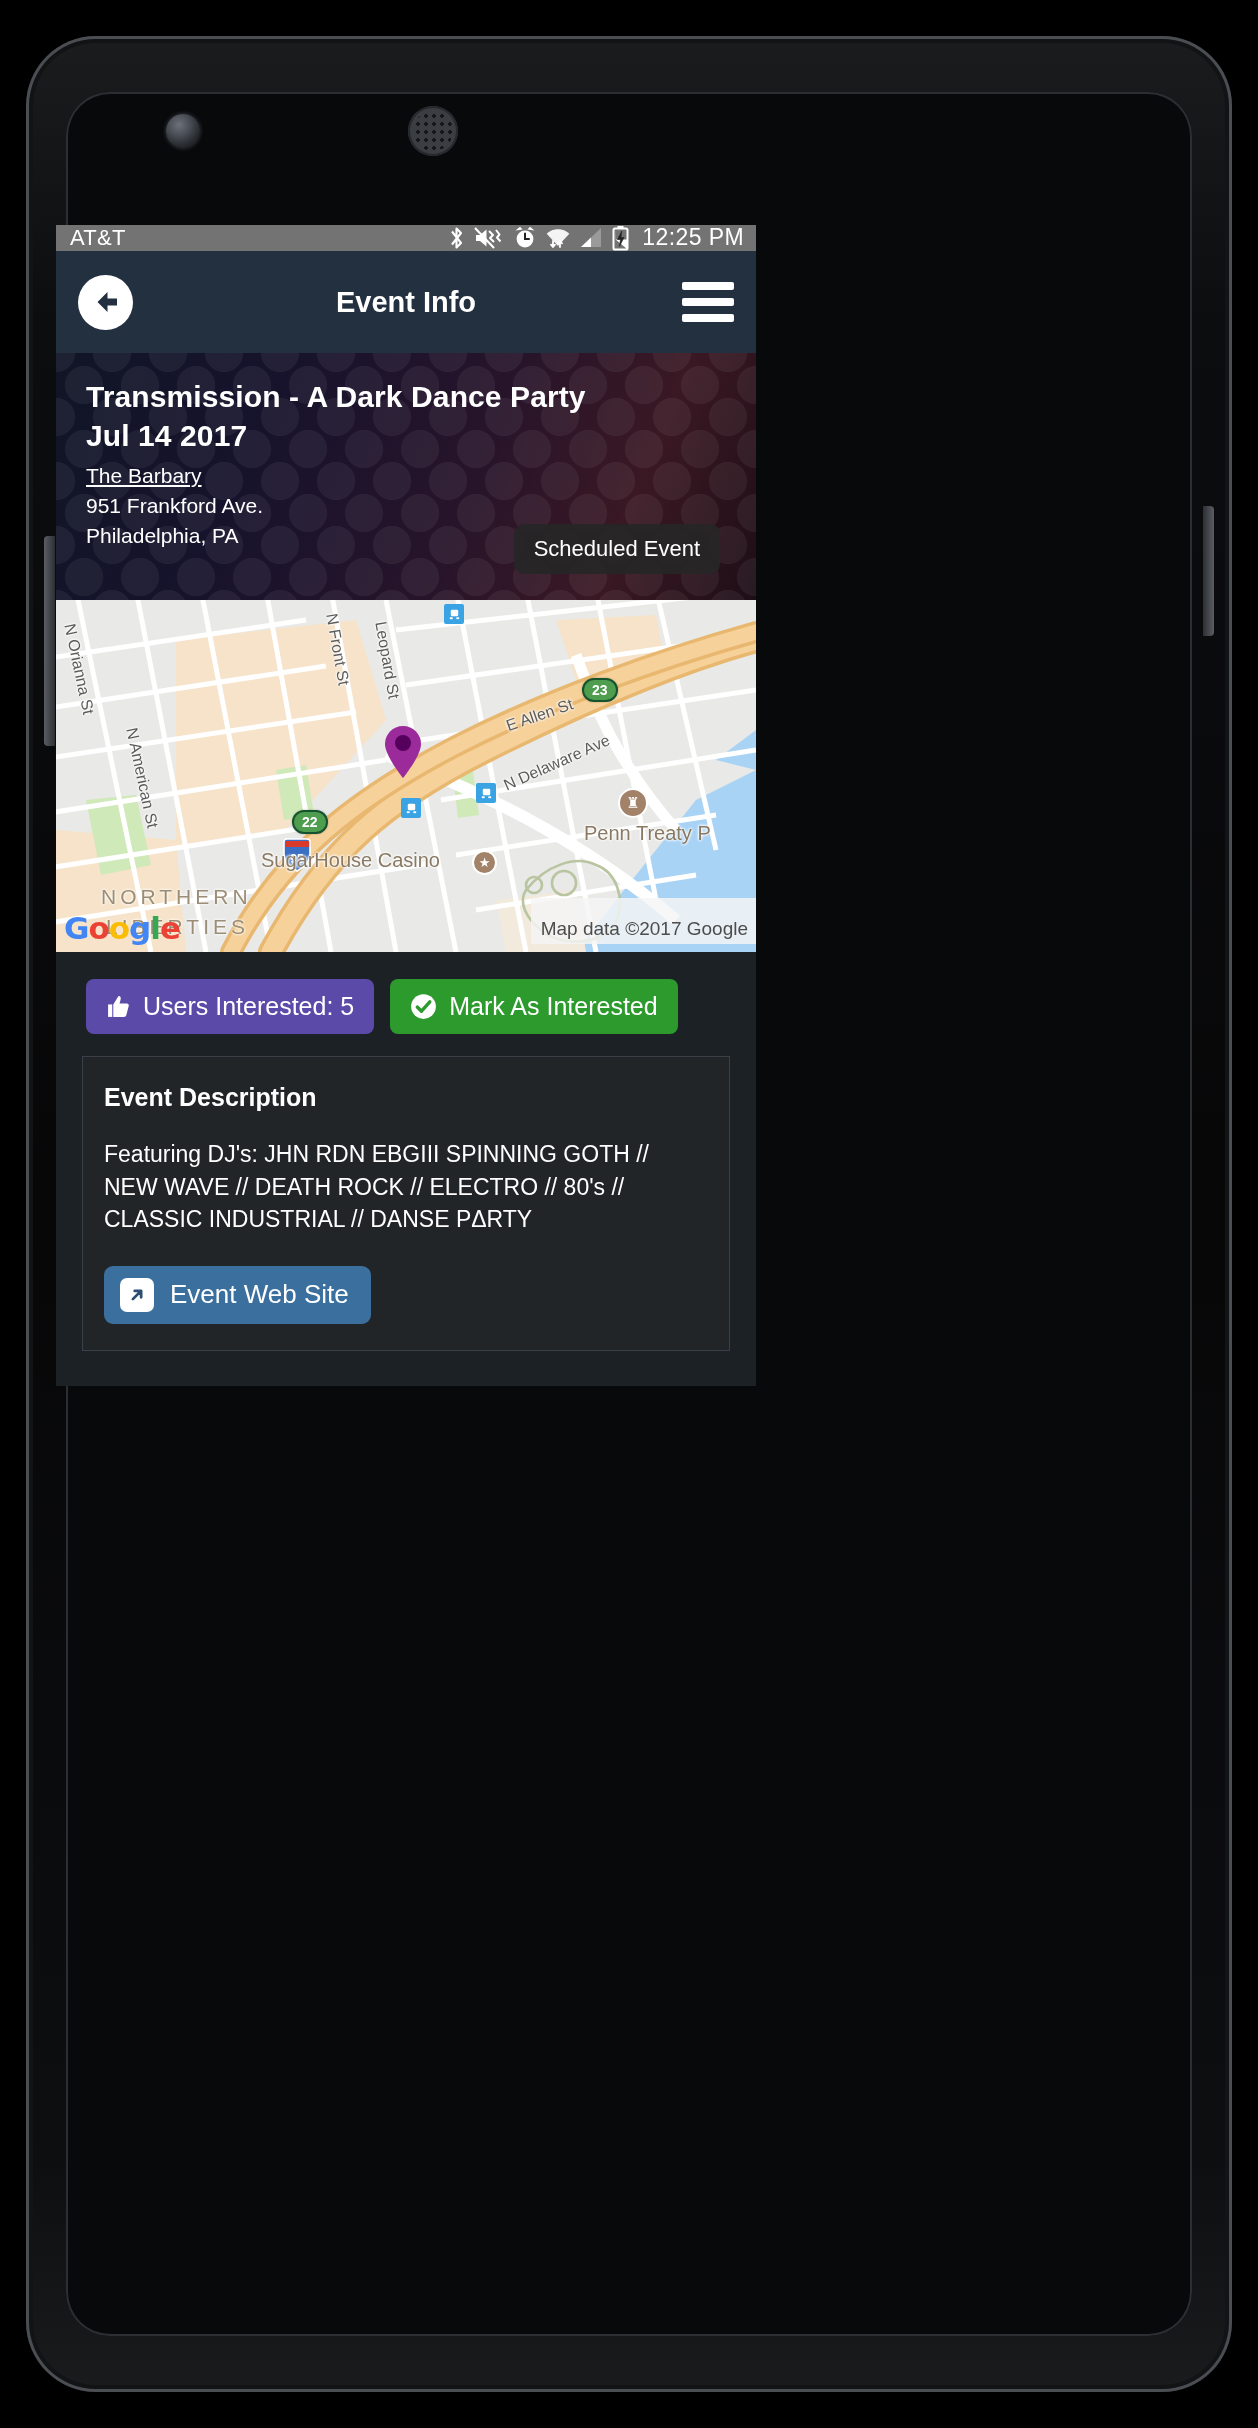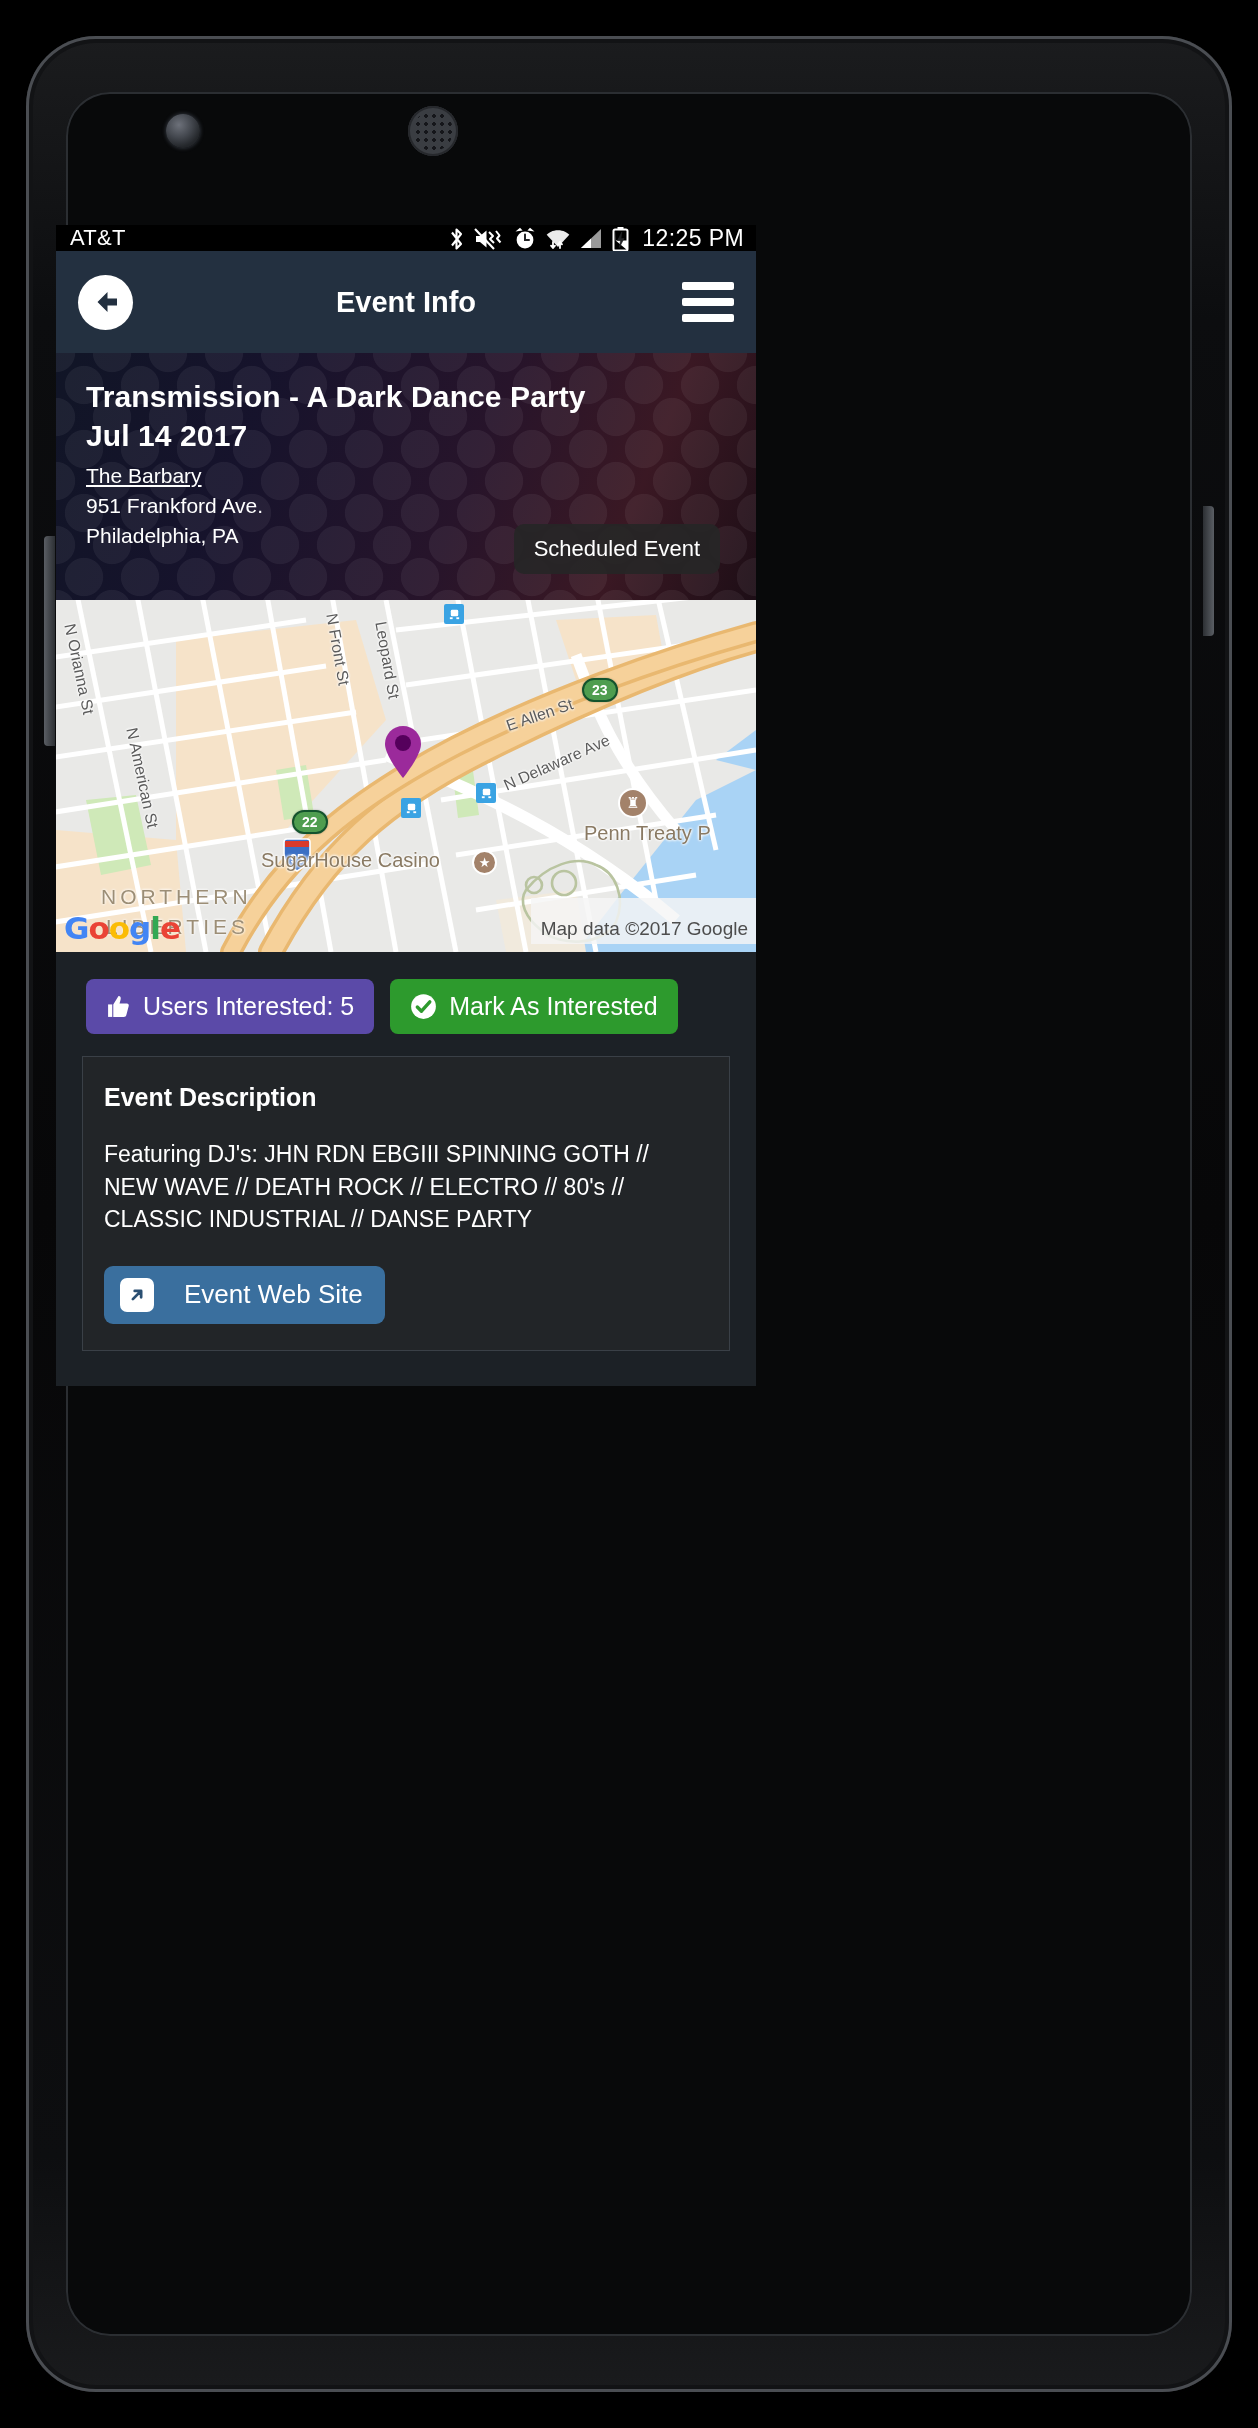--- a/index.html
+++ b/index.html
@@ -62,22 +62,22 @@
   #screen {
     position: absolute;
     left: 56px; top: 225px;
     width: 700px; height: 1161px;
     background: #1c2126;
     overflow: hidden;
   }
 
   
   #status-bar {
-    height: 26px; background: #000000;
-    display: flex; align-items: flex-start;
+    height: 26px; background: #737373;
+    display: flex; align-items: flex-end;
     padding: 0 12px 0 14px;
     color: #fff;
   }
   #carrier-label { font-size: 22px; letter-spacing:.3px; }
   #status-icons { margin-left: auto; display: flex; align-items: center; gap: 9px; }
   .sticon { display:block; }
   #clock-label { font-size: 23px; margin-left: 4px; letter-spacing: .4px;}
 
   
   #app-bar {
@@ -218,21 +218,21 @@
     background: #222528;
     padding: 26px 21px 26px 21px;
   }
   #description-title {
     color:#fff; font-size: 25px; font-weight: 700; margin-bottom: 26px;
   }
   #description-text {
     color:#fff; font-size: 23px; line-height: 1.42; margin-bottom: 30px;
   }
   #website-button {
-    display:inline-flex; align-items:center; gap: 30px;
+    display:inline-flex; align-items:center; gap: 16px;
     background:#3a6f9e; color:#fff;
     border-radius: 9px; padding: 12px 22px 12px 16px;
     font-size: 26px; cursor:pointer; border:none;
     font-family:"Liberation Sans", sans-serif;
   }
   #website-icon-box {
     width:34px; height:34px; background:#fff; border-radius:7px;
     display:flex; align-items:center; justify-content:center;
   }
 </style>

